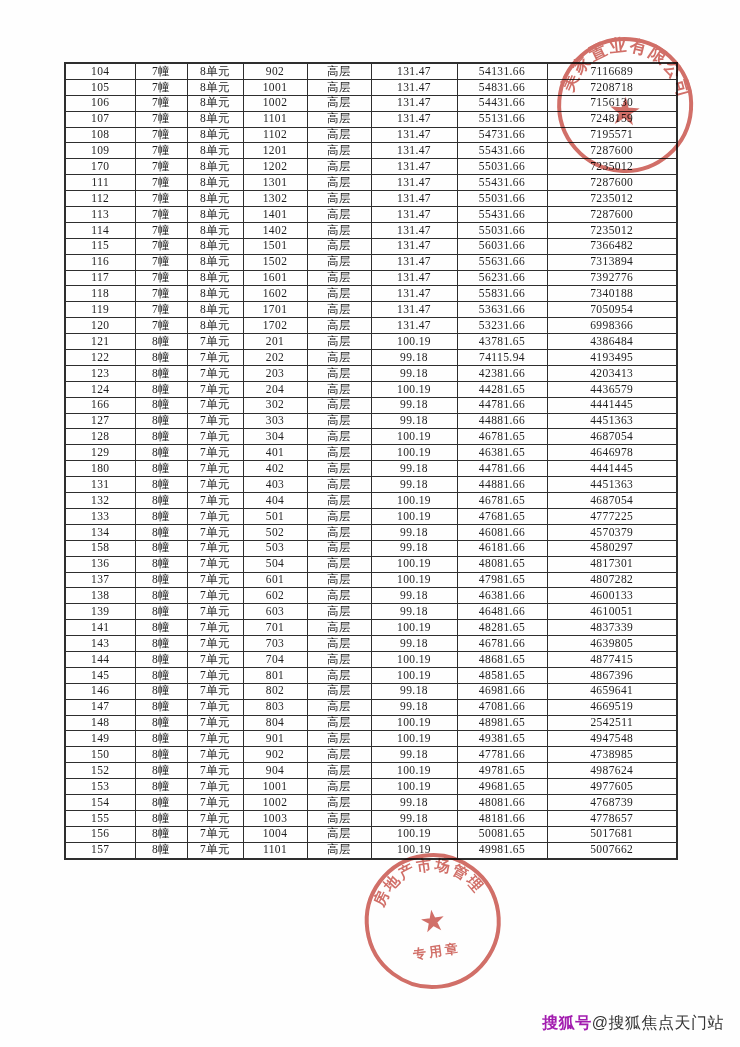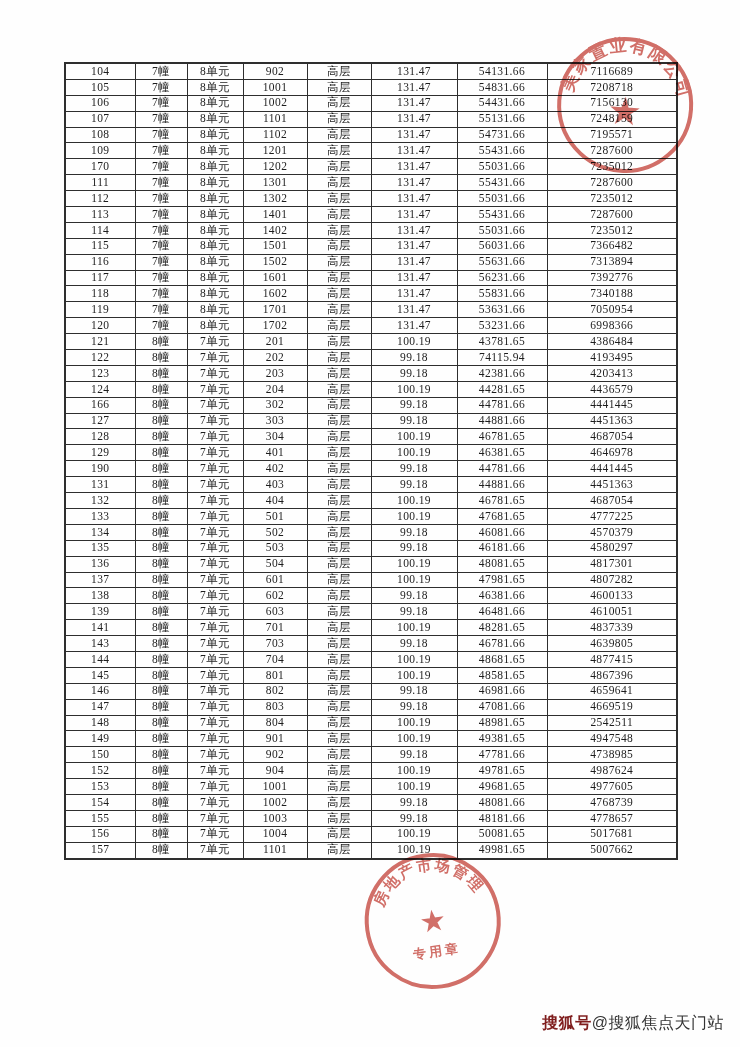--- a/index.html
+++ b/index.html
@@ -37,21 +37,21 @@
     font-family:"Liberation Serif","DejaVu Serif",serif;
     font-weight:bold;
   }
   .stamp-top{left:551px;top:31px;transform:rotate(4deg);}
   .stamp-bottom{left:358px;top:846px;transform:rotate(-8deg);}
   .watermark{
     position:absolute;right:16px;bottom:13px;
     font-family:"Liberation Sans","DejaVu Sans",sans-serif;
     font-size:16px;color:#333;letter-spacing:.5px;
   }
-  .watermark .wm-source{font-weight:700;color:#7f1d1d;}
+  .watermark .wm-source{font-weight:700;color:#a21caf;}
 </style>
 </head>
 <body>
 
 <div class="page">
 
   <table class="price">
     <colgroup>
       <col style="width:70px">
         <col style="width:52px">
@@ -307,21 +307,21 @@
           <td>129</td>
           <td>8幢</td>
           <td>7单元</td>
           <td>401</td>
           <td>高层</td>
           <td>100.19</td>
           <td>46381.65</td>
           <td>4646978</td>
         </tr>
         <tr>
-          <td>190</td>
+          <td>180</td>
           <td>8幢</td>
           <td>7单元</td>
           <td>402</td>
           <td>高层</td>
           <td>99.18</td>
           <td>44781.66</td>
           <td>4441445</td>
         </tr>
         <tr>
           <td>131</td>
@@ -357,21 +357,21 @@
           <td>134</td>
           <td>8幢</td>
           <td>7单元</td>
           <td>502</td>
           <td>高层</td>
           <td>99.18</td>
           <td>46081.66</td>
           <td>4570379</td>
         </tr>
         <tr>
-          <td>135</td>
+          <td>158</td>
           <td>8幢</td>
           <td>7单元</td>
           <td>503</td>
           <td>高层</td>
           <td>99.18</td>
           <td>46181.66</td>
           <td>4580297</td>
         </tr>
         <tr>
           <td>136</td>

